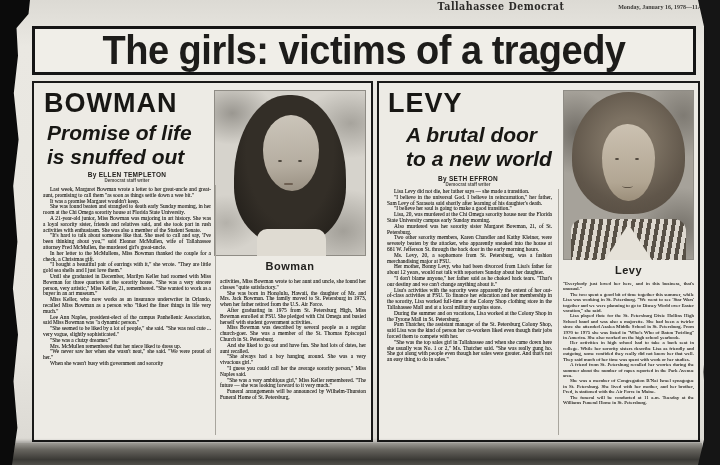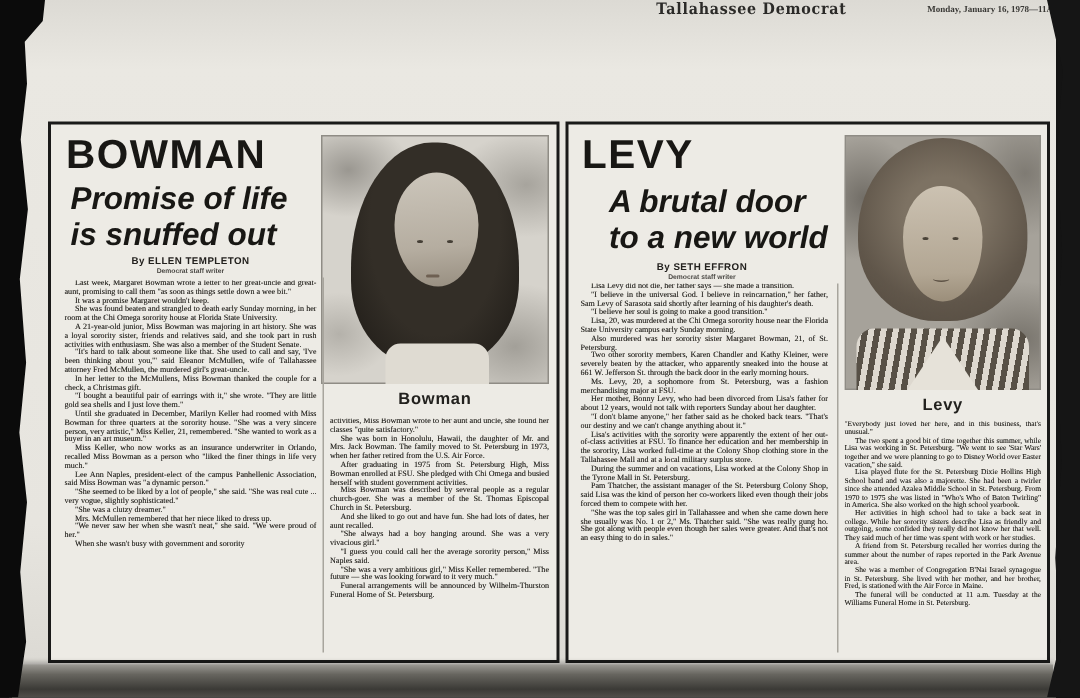--- a/index.html
+++ b/index.html
@@ -122,20 +122,23 @@
     background:#e6e2d9;clip-path:polygon(0 100%,50% 0,100% 100%);}
 </style>
 </head>
 <body>
 
 <div class="paper">
 
   <div class="masthead-name">Tallahassee Democrat</div>
   <div class="masthead-date">Monday, January 16, 1978—11A</div>
 
+  <div class="headline-box">
+    <span>The girls: victims of a tragedy</span>
+  </div>
 
   <section class="article bowman">
     <h2 class="kicker" style="left:10px;top:5px;">BOWMAN</h2>
     <h3 class="subhead" style="left:13px;top:38px;">
       <span>Promise of life</span><br>
       <span>is snuffed out</span>
     </h3>
     <div class="byline" style="left:6px;top:88px;width:174px;">
       <div class="by">By ELLEN TEMPLETON</div>
       <div class="sub">Democrat staff writer</div>

